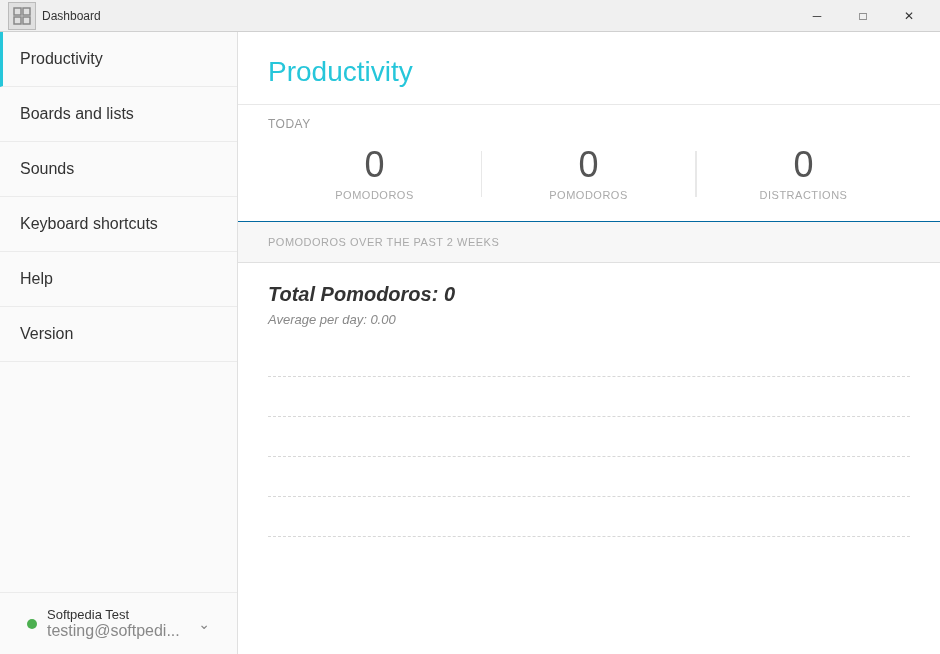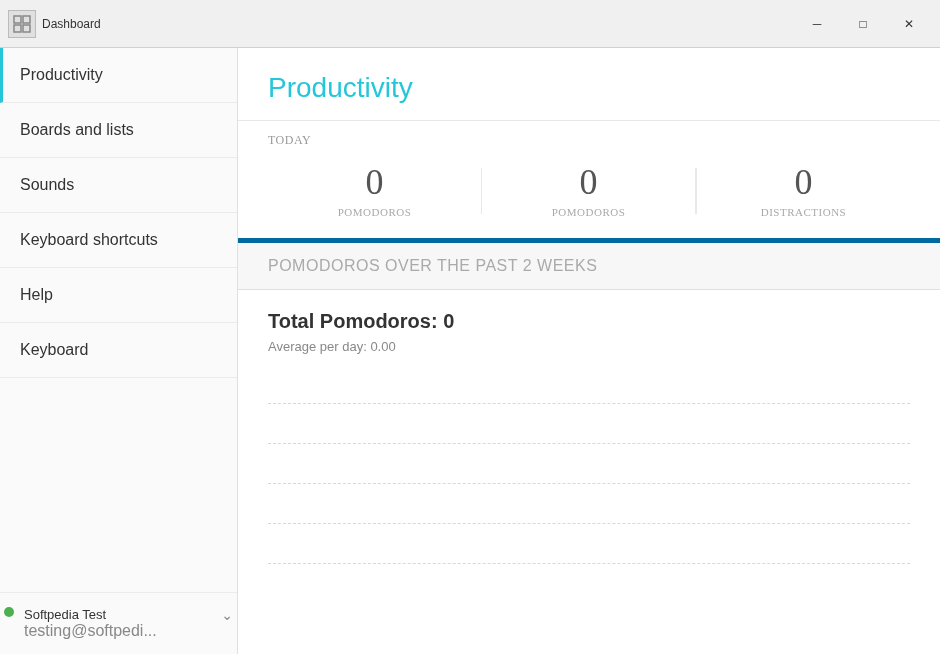--- a/index.html
+++ b/index.html
@@ -8,21 +8,21 @@
       background: #fff;
       width: 940px;
       height: 654px;
       overflow: hidden;
       display: flex;
       flex-direction: column;
     }
 
     
     .title-bar {
-      height: 48px;
+      height: 32px;
       background: #f0f0f0;
       display: flex;
       align-items: center;
       padding: 0 8px;
       border-bottom: 1px solid #d0d0d0;
       flex-shrink: 0;
     }
     .title-bar-icon {
       width: 28px;
       height: 28px;
@@ -85,27 +85,27 @@
     }
     .sidebar-item.active {
       border-left: 3px solid #26c6da;
       color: #333;
       font-weight: 500;
       padding-left: 17px;
     }
 
     
     .sidebar-account {
-      padding: 14px 4px;
+      padding: 14px 27px;
       font-size: 13px;
       color: #333;
       cursor: pointer;
       border-top: 1px solid #ebebeb;
       display: flex;
-      align-items: flex-start;
+      align-items: center;
       margin-top: auto;
     }
     .sidebar-account .dot {
       width: 10px;
       height: 10px;
       background: #4caf50;
       border-radius: 50%;
       margin-right: 10px;
       flex-shrink: 0;
     }
@@ -155,22 +155,21 @@
     }
     .content-title {
       font-size: 28px;
       color: #26c6da;
       font-weight: 300;
     }
 
     
     .today-section {
       padding: 12px 30px 0 30px;
-      border-bottom: 5px solid #0369a1;
-      font-family: Liberation Serif, serif;
+      border-bottom: 1px solid #0369a1;
     }
     .section-label {
       font-size: 12px;
       color: #999;
       letter-spacing: 0.5px;
       margin-bottom: 16px;
       font-weight: 500;
     }
     .stats-row {
       display: flex;
@@ -200,29 +199,30 @@
       margin: 4px 0;
     }
 
     
     .chart-section {
       padding: 14px 30px 14px 30px;
       background: #f7f7f7;
       border-bottom: 1px solid #e0e0e0;
     }
     .chart-label {
-      font-size: 16px;
+      font-size: 11px;
       color: #aaa;
       letter-spacing: 0.5px;
       font-weight: 500;
     }
 
     
     .summary-section {
       padding: 20px 30px 10px 30px;
+      font-style: italic;
     }
     .total-pomodoros {
       font-size: 20px;
       font-weight: 700;
       color: #333;
       margin-bottom: 6px;
     }
     .avg-per-day {
       font-size: 13px;
       color: #888;
@@ -262,21 +262,21 @@
 <div class="app-body">
 
   <div class="sidebar">
 
     <div id="sidebar-items-container">
         <div class="sidebar-item active">Productivity</div>
         <div class="sidebar-item">Boards and lists</div>
         <div class="sidebar-item">Sounds</div>
         <div class="sidebar-item">Keyboard shortcuts</div>
         <div class="sidebar-item">Help</div>
-        <div class="sidebar-item">Keyboard</div>
+        <div class="sidebar-item">Version</div>
       </div>
     <div class="sidebar-account">
       <div class="dot"></div>
       <div class="account-text">
         <div class="account-name">Softpedia Test</div>
         <div class="account-email">testing@softpedi...</div>
       </div>
       <span class="chevron">⌄</span>
     </div>
   </div>

